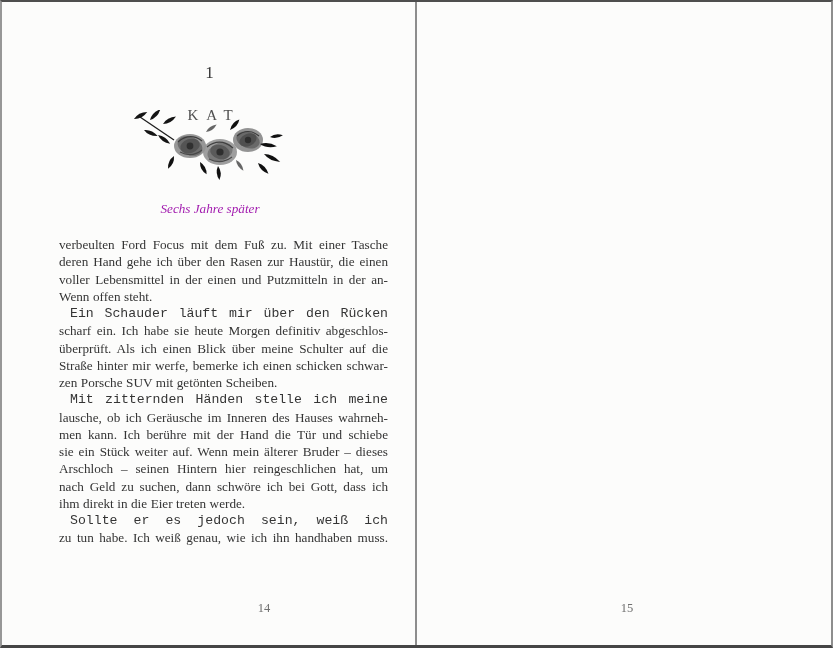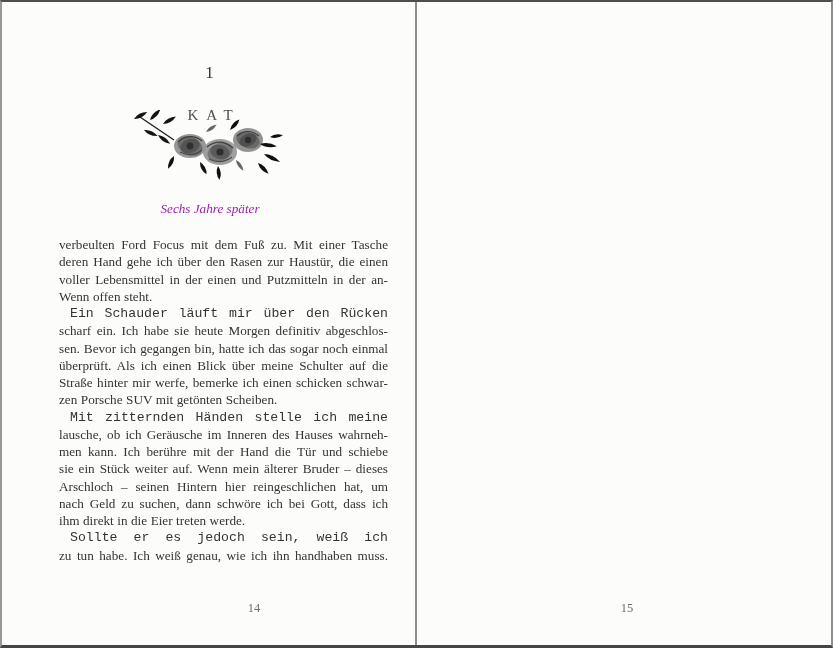--- a/index.html
+++ b/index.html
@@ -44,21 +44,21 @@
     text-align:justify; text-align-last:justify;
     word-spacing:0.2px;
   }
   .line.last { text-align-last:left; }
   .line.indent { text-indent:11px;font-family:Liberation Mono, monospace; }
 
   .pageno {
     position:absolute; top:599px; width:416px; text-align:center;
     font-size:12.5px; color:#6f6f6f;
   }
-  .pageno-left { left:4px;padding-left:40px; }
+  .pageno-left { left:14px;padding-left:40px; }
   .pageno-right { left:417px; }
 </style>
 </head>
 <body>
 
 <div class="spread">
 
   <div class="page-half page-left">
     <div class="chap-num">1</div>
     <div class="chap-title">KAT</div>
@@ -121,21 +121,20 @@
 
     <div class="dateline">Sechs Jahre später</div>
 
     <div class="body-text body-left">
         <div class="line">verbeulten Ford Focus mit dem Fuß zu. Mit einer Tasche</div>
         <div class="line">deren Hand gehe ich über den Rasen zur Haustür, die einen</div>
         <div class="line">voller Lebensmittel in der einen und Putzmitteln in der an-</div>
         <div class="line last">Wenn offen steht.</div>
         <div class="line indent">Ein Schauder läuft mir über den Rücken und ich atme</div>
         <div class="line">scharf ein. Ich habe sie heute Morgen definitiv abgeschlos-</div>
-        <div class="line">sen. Bevor ich gegangen bin, hatte ich das sogar noch einmal</div>
         <div class="line">überprüft. Als ich einen Blick über meine Schulter auf die</div>
         <div class="line">Straße hinter mir werfe, bemerke ich einen schicken schwar-</div>
         <div class="line last">zen Porsche SUV mit getönten Scheiben.</div>
         <div class="line indent">Mit zitternden Händen stelle ich meine Taschen ab und</div>
         <div class="line">lausche, ob ich Geräusche im Inneren des Hauses wahrneh-</div>
         <div class="line">men kann. Ich berühre mit der Hand die Tür und schiebe</div>
         <div class="line">sie ein Stück weiter auf. Wenn mein älterer Bruder – dieses</div>
         <div class="line">Arschloch – seinen Hintern hier reingeschlichen hat, um</div>
         <div class="line">nach Geld zu suchen, dann schwöre ich bei Gott, dass ich</div>
         <div class="line last">ihm direkt in die Eier treten werde.</div>

